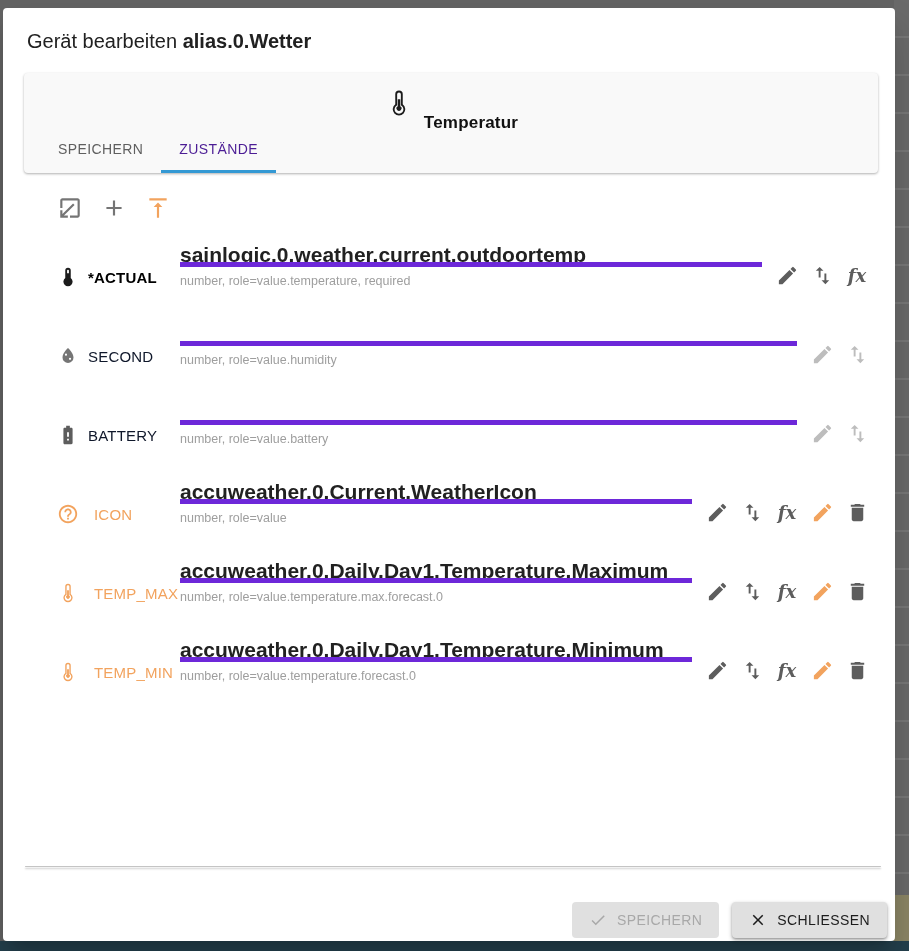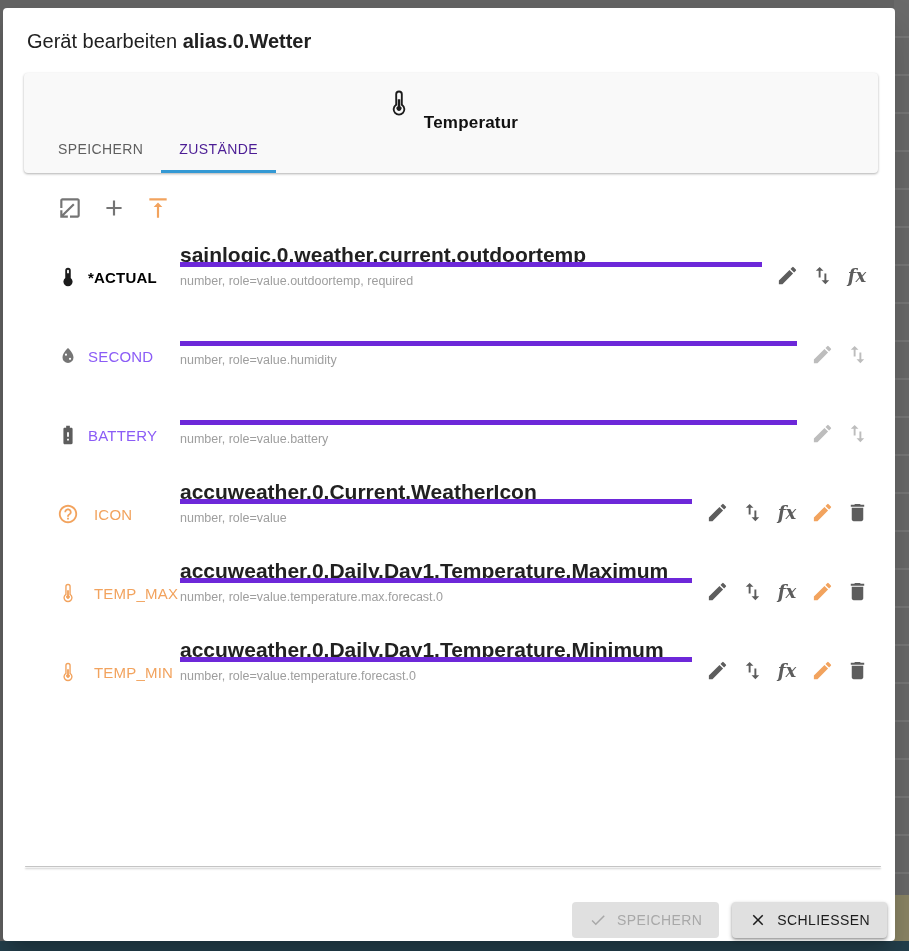--- a/index.html
+++ b/index.html
@@ -69,21 +69,21 @@
   .black-ic { fill: #1c1c1c; }
   .light-ic { fill: #bdbdbd; }
   .dark-ic { fill: #5d5d5d; }
   
   .state-row { display: flex; align-items: flex-end; margin-bottom: 26px; min-height: 53px; }
   .row-left {
     width: 153px; flex: none; display: flex; align-items: center; gap: 9px;
     padding-left: 30px; padding-top: 6px;
   }
   .row-left svg { width: 22px; height: 22px; flex: none; }
-  .row-label { font-size: 15px; color: #8b5cf6; letter-spacing: .2px; white-space: nowrap; }
+  .row-label { font-size: 15px; color: #0f172a; letter-spacing: .2px; white-space: nowrap; }
   .row-label.required { font-weight: 700; color: #000; }
   .row-label.orange { color: #f2a35e; margin-left: 6px; }
   .field { flex: 1; padding-top: 4px; }
   .field-value {
     font-size: 21px; color: #212121; height: 25px; line-height: 25px;
     border-bottom: 5px solid #6d28d9; white-space: nowrap; overflow: hidden; font-weight: bold;
   }
   .field-helper { font-size: 12.5px; color: #9e9e9e; margin-top: 7px; }
   .actions { display: flex; gap: 11px; margin-left: 13px; padding-top: 8px; flex: none; }
   .icon-btn { width: 24px; height: 24px; border: none; background: transparent; padding: 0; cursor: pointer; }
@@ -206,21 +206,21 @@
 
     <div class="state-row">
       <div class="row-left">
         <svg class="black-ic">
             <use href="#i-thermo"></use>
           </svg>
         <span class="row-label required">*ACTUAL</span>
       </div>
       <div class="field">
         <div class="field-value">sainlogic.0.weather.current.outdoortemp</div>
-        <div class="field-helper">number, role=value.outdoortemp, required</div>
+        <div class="field-helper">number, role=value.temperature, required</div>
       </div>
       <div class="actions">
         <button class="icon-btn"><svg class="dark-ic">
               <use href="#i-edit"></use>
             </svg></button>
         <button class="icon-btn"><svg class="dark-ic">
               <use href="#i-swap"></use>
             </svg></button>
         <button class="icon-btn">
             <span class="fx-text">fx</span>

